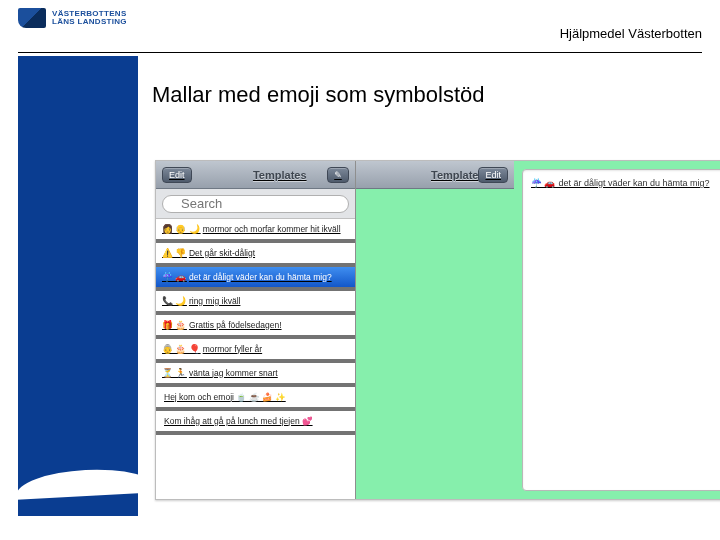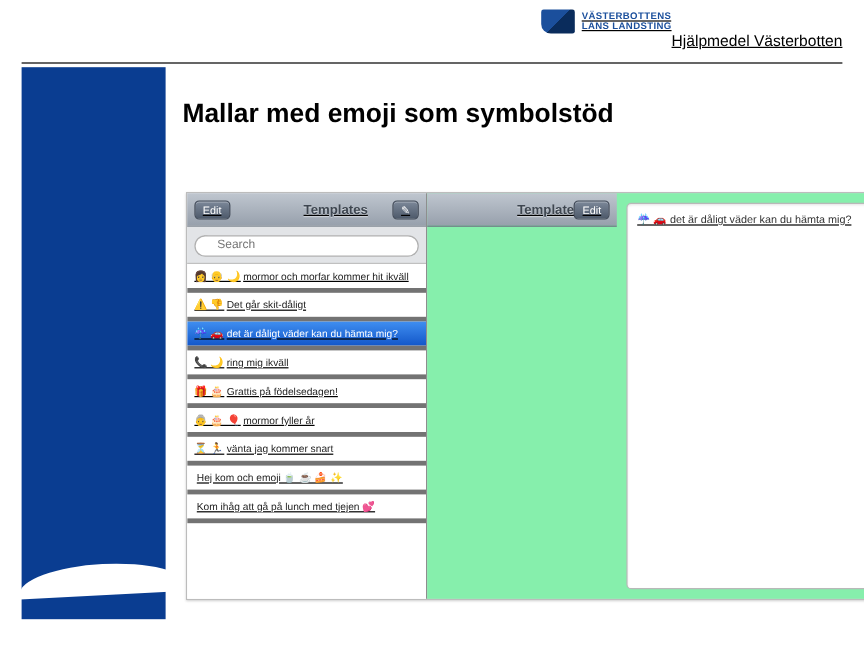--- a/index.html
+++ b/index.html
@@ -1,42 +1,42 @@
 <!DOCTYPE html>
 <html><head>
 <meta charset="utf-8">
 <style>
   * { box-sizing: border-box; margin: 0; padding: 0; }
   body { width: 720px; height: 540px; background: #fff; font-family: -apple-system, Helvetica, Arial, sans-serif; position: relative; overflow: hidden; }
 
-  .header { display: flex; justify-content: flex-end; align-items: flex-start; padding: 8px 18px 0 18px; height: 54px; text-decoration: underline; }
+  .header { display: flex; justify-content: space-between; align-items: flex-start; padding: 8px 18px 0 18px; height: 54px; }
   .logo-block { display: flex; align-items: center; gap: 6px; }
   .logo-mark { width: 28px; height: 20px; background: linear-gradient(135deg, #1b4f9c 50%, #0a2c5c 50%); border-radius: 2px 2px 2px 8px; position: relative; }
   .logo-text { display: flex; flex-direction: column; line-height: 1; }
   .logo-text span { font-size: 8px; letter-spacing: 0.3px; color: #1b4f9c; font-weight: 600; }
   .header-right { font-size: 13px; color: #000; padding-top: 18px; }
   .header-rule { position: absolute; left: 18px; right: 18px; top: 52px; height: 2px; background: linear-gradient(#000,#000) no-repeat; background-size: 100% 1px; }
 
   .sidebar-blue { position: absolute; left: 18px; top: 56px; width: 120px; height: 460px; background: #0a3d91; }
   .sidebar-blue::after { content:""; position:absolute; left:-2px; bottom:20px; width:140px; height:26px; background:#fff; border-radius:60% 60% 0 0 / 100% 100% 0 0; transform: rotate(-3deg); }
 
-  .title { position: absolute; left: 152px; top: 82px; font-size: 22px; font-weight: 700; color: #000; }
+  .title { position: absolute; left: 152px; top: 82px; font-size: 22px; font-weight: 400; color: #000; }
 
   .app { position: absolute; left: 155px; top: 160px; width: 660px; height: 340px; border: 1px solid #bcbcbc; background: #d7d9dc; display: flex; box-shadow: 0 1px 2px rgba(0,0,0,0.2); text-decoration: underline; }
 
   .pane-left { width: 200px; background: #f3f3f3; display: flex; flex-direction: column; border-right: 1px solid #8e8e8e; }
   .pane-right { flex: 1; background: #86efac; display: flex; flex-direction: row; }
 
   .toolbar { height: 28px; background: linear-gradient(#bfc6cf, #97a0ac); border-bottom: 1px solid #6f7884; display: flex; align-items: center; justify-content: space-between; padding: 0 6px; }
   .toolbar-title { font-size: 11px; font-weight: 700; color: #3e4650; text-shadow: 0 1px 0 rgba(255,255,255,0.5); flex:1; text-align:center;margin-left:41px; }
   .tbtn { font-size: 9px; color: #fff; background: linear-gradient(#7c8899, #4e5a6b); border: 1px solid #3f4856; border-radius: 4px; padding: 2px 6px; box-shadow: inset 0 1px 0 rgba(255,255,255,0.25); }
   .tbtn.icon { width: 22px; text-align:center; padding:2px 0; }
 
   .search-wrap { padding: 5px 6px; background: #e2e4e7; border-bottom: 1px solid #c0c0c0; }
-  .search { width: 100%; height: 18px; border-radius: 9px; border: 1px solid #b0b0b0; background: #fff; font-size: 10px; color: #8c8c8c; padding: 0 8px 0 18px; position: relative; }
+  .search { width: 100%; height: 18px; border-radius: 9px; border: 1px solid #b0b0b0; background: #fff; font-size: 13px; color: #8c8c8c; padding: 0 8px 0 18px; position: relative; }
   .search-wrap { position: relative; }
   .search-wrap::before { content:"🔍"; position:absolute; left:12px; top:7px; font-size:9px; color:#999; }
 
   .list { flex:1; overflow:hidden; background:#fff; }
   .row { padding: 5px 6px; border-bottom: 4px solid #737373; font-size: 8.5px; color:#222; white-space: nowrap; overflow:hidden; text-overflow: ellipsis; cursor: pointer; }
   .row.selected { background: linear-gradient(#3f8ef0, #1357c9); color:#fff; }
   .row .emj { font-size: 9px; margin-right: 2px; }
 
   .preview-area { flex:1; margin: 8px; background:#fff; border:1px solid #b8b8b8; border-radius:4px; padding:8px; font-size:9px; color:#333; box-shadow: inset 0 1px 2px rgba(0,0,0,0.1); }
   .actions { margin: 0 8px 8px 8px; background:#fff; border:1px solid #b8b8b8; border-radius:6px; overflow:hidden; }

